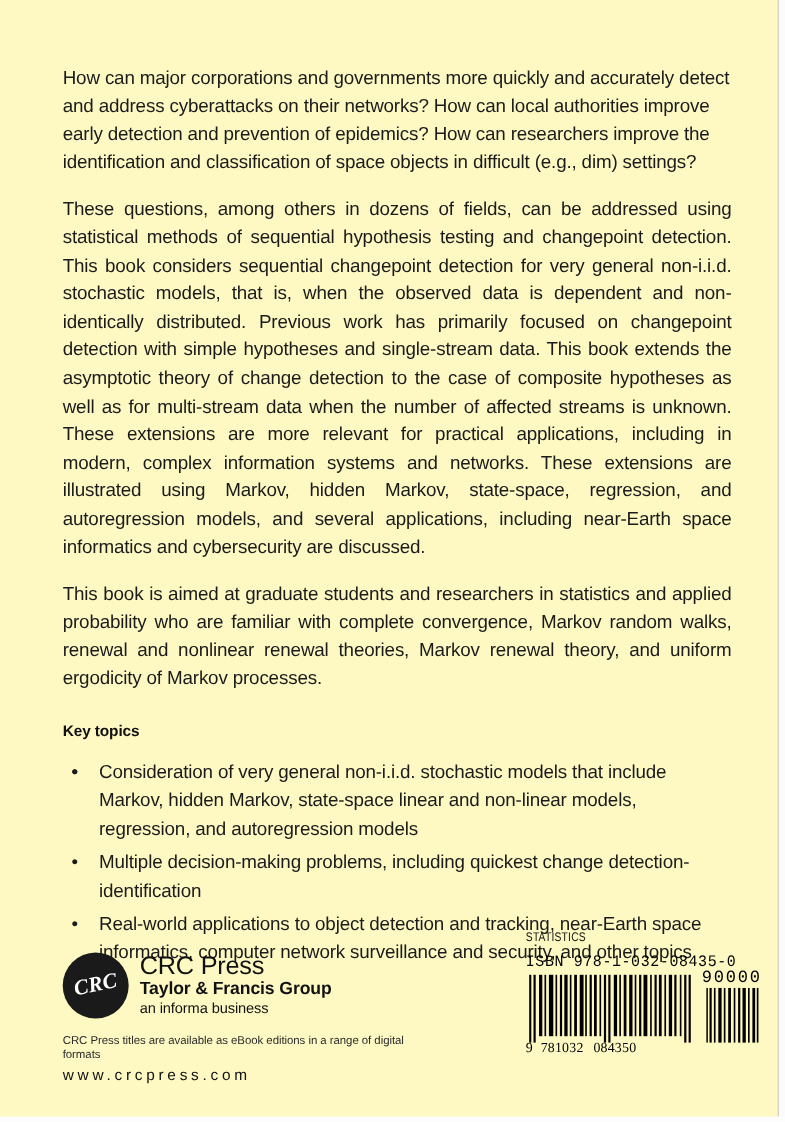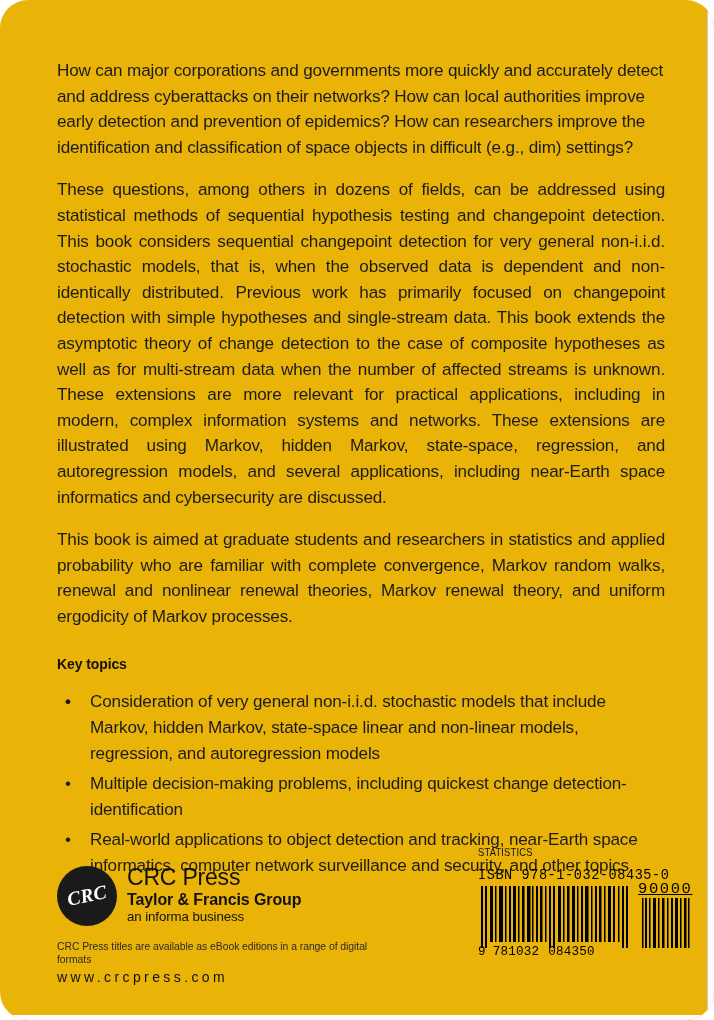--- a/index.html
+++ b/index.html
@@ -6,26 +6,25 @@
   html, body {
     margin: 0;
     padding: 0;
     background: #ffffff;
   }
 
   #page {
     position: relative;
     width: 714px;
     height: 1020px;
-    background: #eab308;
+    background: #fef9c3;
     overflow: hidden;
     font-family: "Liberation Sans", sans-serif;
     color: #1b1b1b;
     box-sizing: border-box;
-    border-radius: 28px;
   }
 
   
   #page-edge-right {
     position: absolute;
     top: 0;
     right: 6px;
     width: 1px;
     height: 1020px;
     background: #c9c9c9;
@@ -252,29 +251,28 @@
   }
 
   #addon-digits {
     position: absolute;
     left: 160px;
     top: -6px;
     font-family: "Liberation Mono", monospace;
     font-size: 15.5px;
     letter-spacing: 1.6px;
     color: #000000;
-    text-decoration: underline;
   }
 
   #ean-digits {
     position: absolute;
     left: 0;
     top: 59px;
     width: 160px;
-    font-family: Liberation Mono, monospace;
+    font-family: Liberation Serif, serif;
     font-size: 12.6px;
     color: #000000;
     letter-spacing: 0.2px;
   }
   #ean-digits .d1 { margin-right: 7px; }
   #ean-digits .dl { margin-right: 9px; }
 </style>
 </head>
 <body>
 

